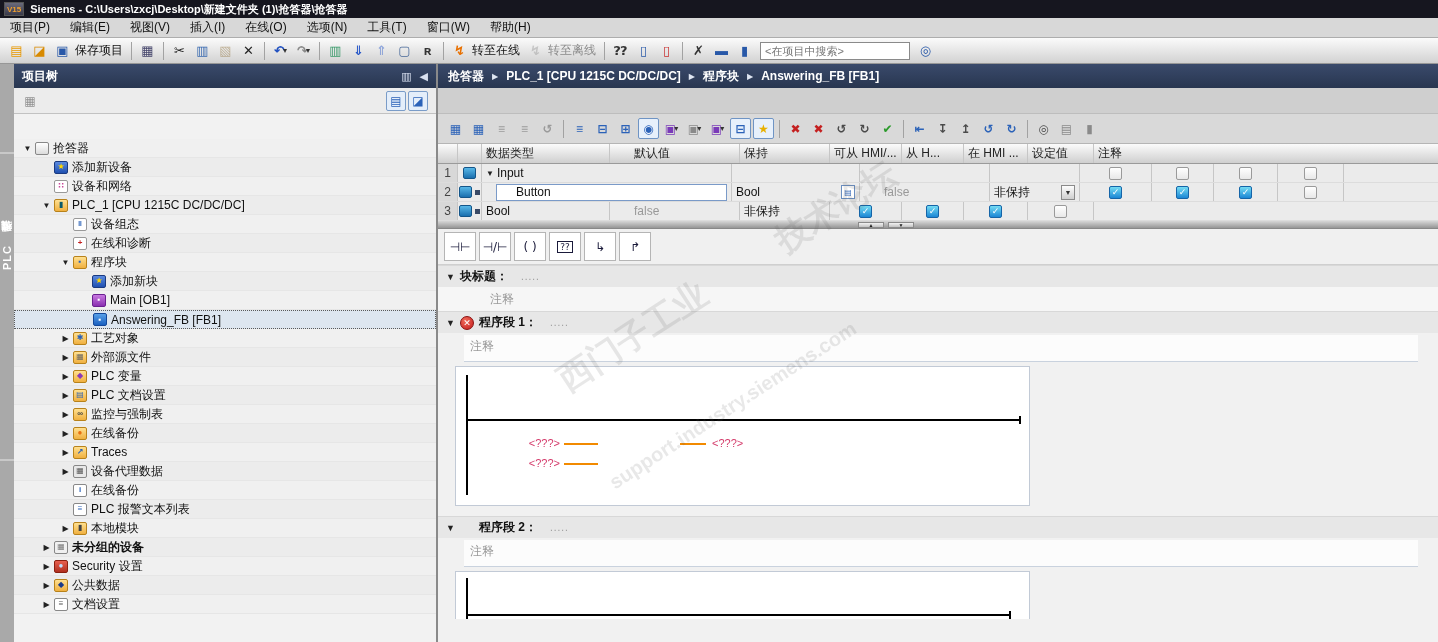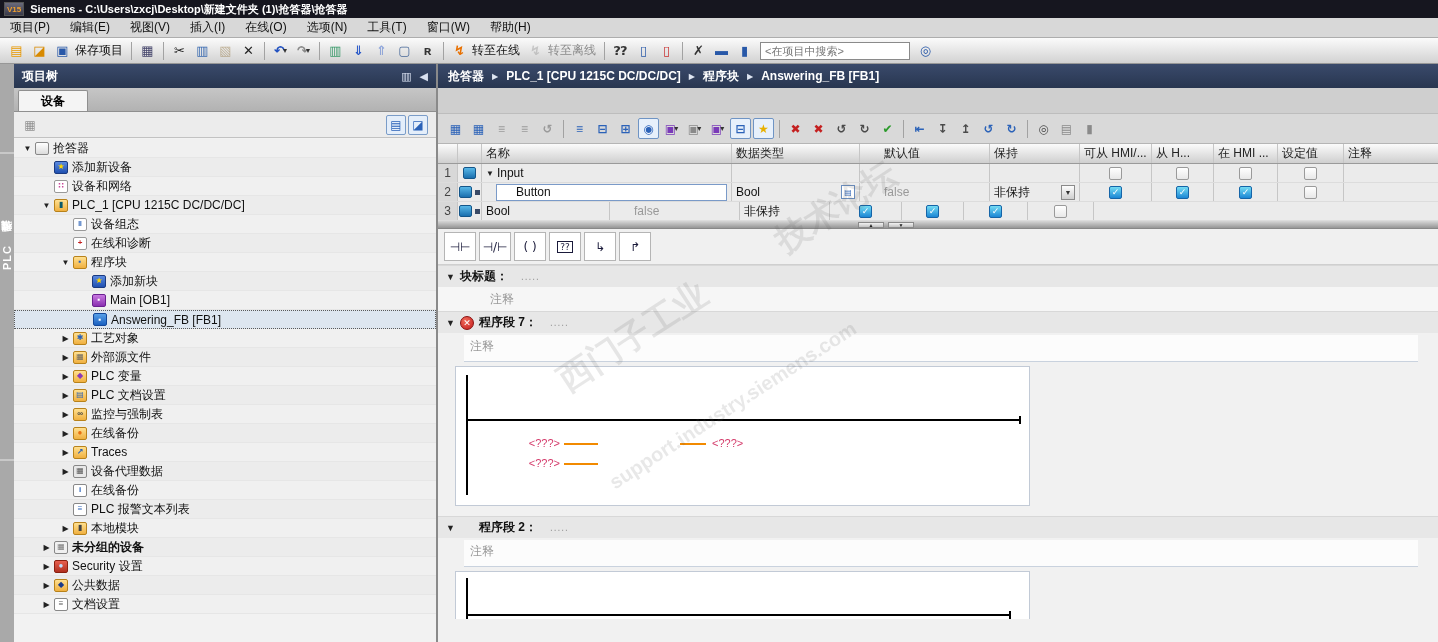--- a/index.html
+++ b/index.html
@@ -284,23 +284,20 @@
     <div class="vtab">PLC 编程</div>
   </div>
 
   <div class="tree-panel">
     <div class="panel-header">
       <span>项目树</span>
       <span class="sp"></span>
       <span class="ph-ic">▥</span>
       <span class="ph-ic">◀</span>
     </div>
-    <div class="tree-tabs">
-      <div class="tab-active">设备</div>
-    </div>
     <div class="tree-toolbar" id="treetoolbar">
         <div class="tt-ic dim">▦</div>
         <div class="tt-sp"></div>
         <div class="tt-ic active" style="color: rgb(43, 98, 184);">▤</div>
         <div class="tt-ic active" style="color: rgb(43, 98, 184);">◪</div>
       </div>
     <div class="tree-body" id="treebody">
         <div class="tree-row" style="padding-left: 8px;">
           <span class="tw-exp">▼</span>
           <span class="ic" style="background: linear-gradient(rgb(255, 255, 255), rgb(220, 220, 220)); border: 1px solid rgb(136, 136, 136); color: rgb(136, 136, 136);"></span>
@@ -528,21 +525,20 @@
         </div>
         <div class="et-ic">
           <span style="color: rgb(138, 138, 138);">▮</span>
         </div>
       </div>
 
     <div class="iface-table" id="ifacetable">
         <div class="itr hdr">
           <div class="icell c0"></div>
           <div class="icell c1"></div>
-          <div class="icell c2">名称</div>
           <div class="icell c3">数据类型</div>
           <div class="icell c4">默认值</div>
           <div class="icell c5">保持</div>
           <div class="icell c6">可从 HMI/...</div>
           <div class="icell c7">从 H...</div>
           <div class="icell c8">在 HMI ...</div>
           <div class="icell c9">设定值</div>
           <div class="icell c10">注释</div>
         </div>
         <div class="itr">
@@ -662,21 +658,21 @@
       <div class="section-head">
         <span class="sec-exp">▼</span>
         <span>块标题：</span>
         <span class="sec-dots">.....</span>
       </div>
       <div class="comment-plain">注释</div>
 
       <div class="section-head">
         <span class="sec-exp">▼</span>
         <span class="err-ic">✕</span>
-        <span>程序段 7：</span>
+        <span>程序段 1：</span>
         <span class="sec-dots">.....</span>
       </div>
       <div class="comment-box">注释</div>
 
       <div class="canvas c1">
         <div class="rail" style="top:8px;bottom:10px"></div>
         <div class="pline" style="top:52px;right:8px"></div>
         <div class="pline-end" style="top:49px;right:8px"></div>
 
         <div class="wire" style="left:108px;top:76px;width:34px"></div>

